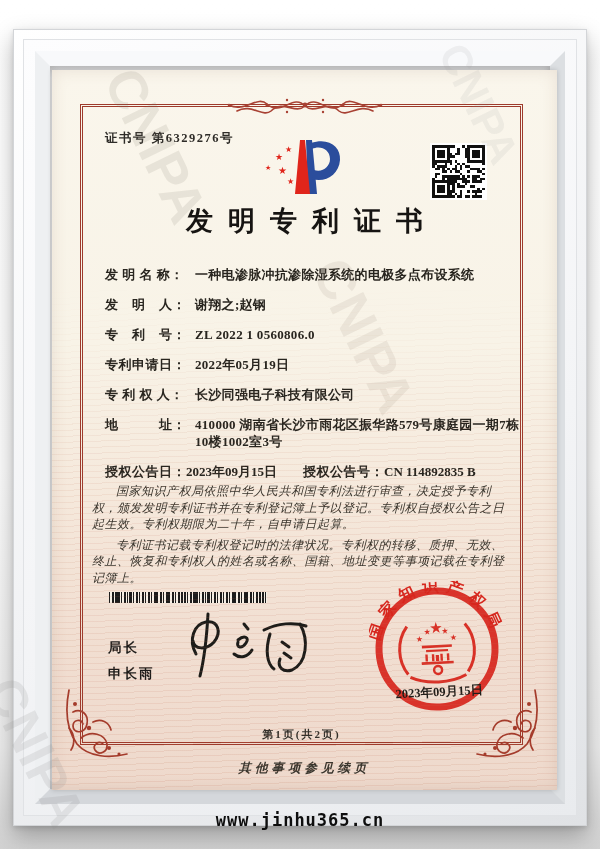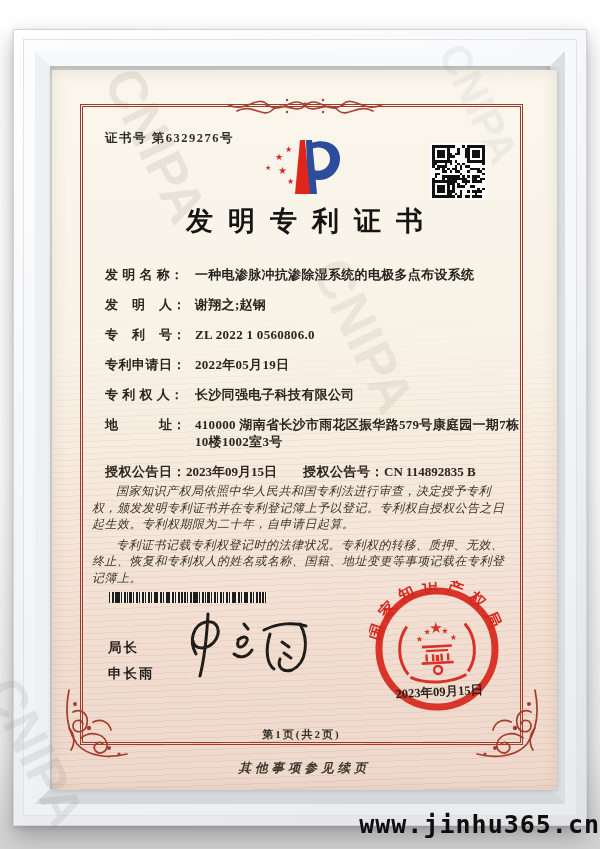--- a/index.html
+++ b/index.html
@@ -91,23 +91,23 @@
   
   .watermark {
     position:absolute; font-family:"Liberation Sans","DejaVu Sans",sans-serif;
     font-weight:bold; pointer-events:none; transform-origin:left top; white-space:nowrap;
   }
   .wm1 { left:148px; top:58px;  font-size:54px; color:rgba(130,118,105,.14); transform:rotate(64deg); }
   .wm2 { left:356px; top:248px; font-size:54px; color:rgba(150,132,118,.13); transform:rotate(64deg); }
   .wm3 { left:28px;  top:668px; font-size:52px; color:rgba(140,140,140,.17); transform:rotate(64deg); }
   .wm4 { left:472px; top:36px;  font-size:42px; color:rgba(160,160,160,.12); transform:rotate(64deg); }
   .website {
-    position:absolute; left:0; right:0; top:810px; text-align:right;
+    position:absolute; left:0; right:0; top:810px; text-align:center;
     font-family:"DejaVu Sans Mono","Liberation Mono",monospace;
-    font-weight:bold; font-size:25px; letter-spacing:1px; color:#0e0e0e;
+    font-weight:bold; font-size:17px; letter-spacing:1px; color:#0e0e0e;
   }
 </style>
 </head>
 <body>
 
 <div class="photo">
 
   <div class="frame">
     <div class="face"></div>
     <div class="bevel"></div>

